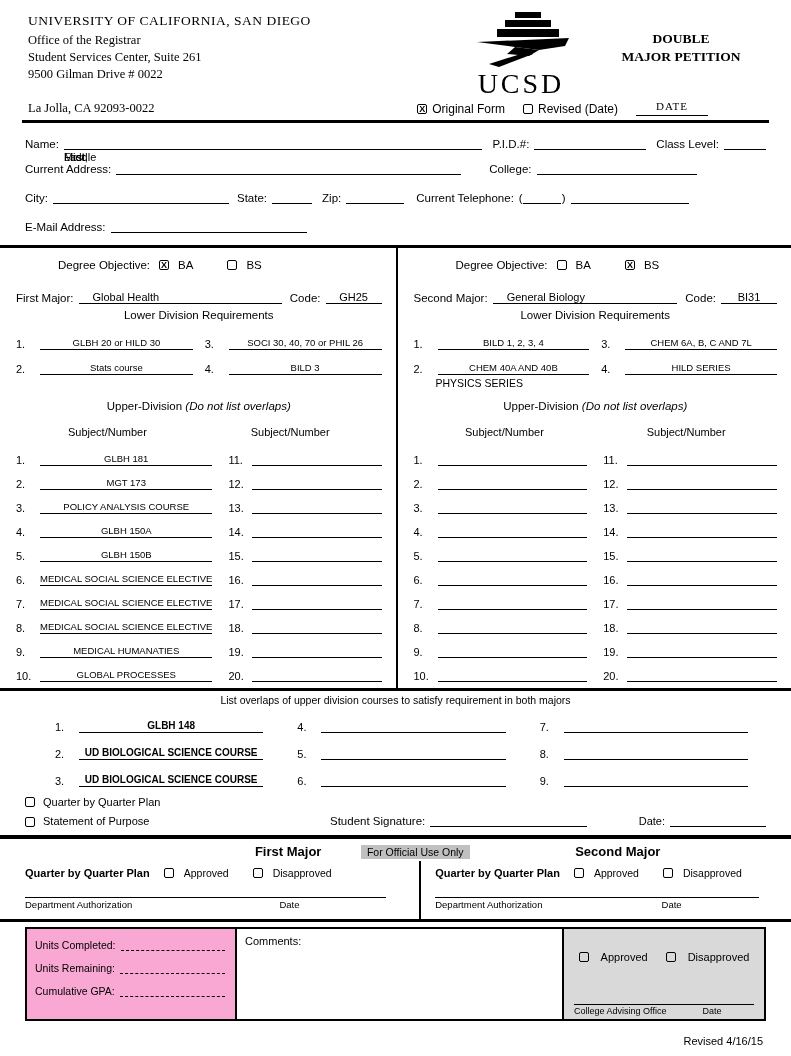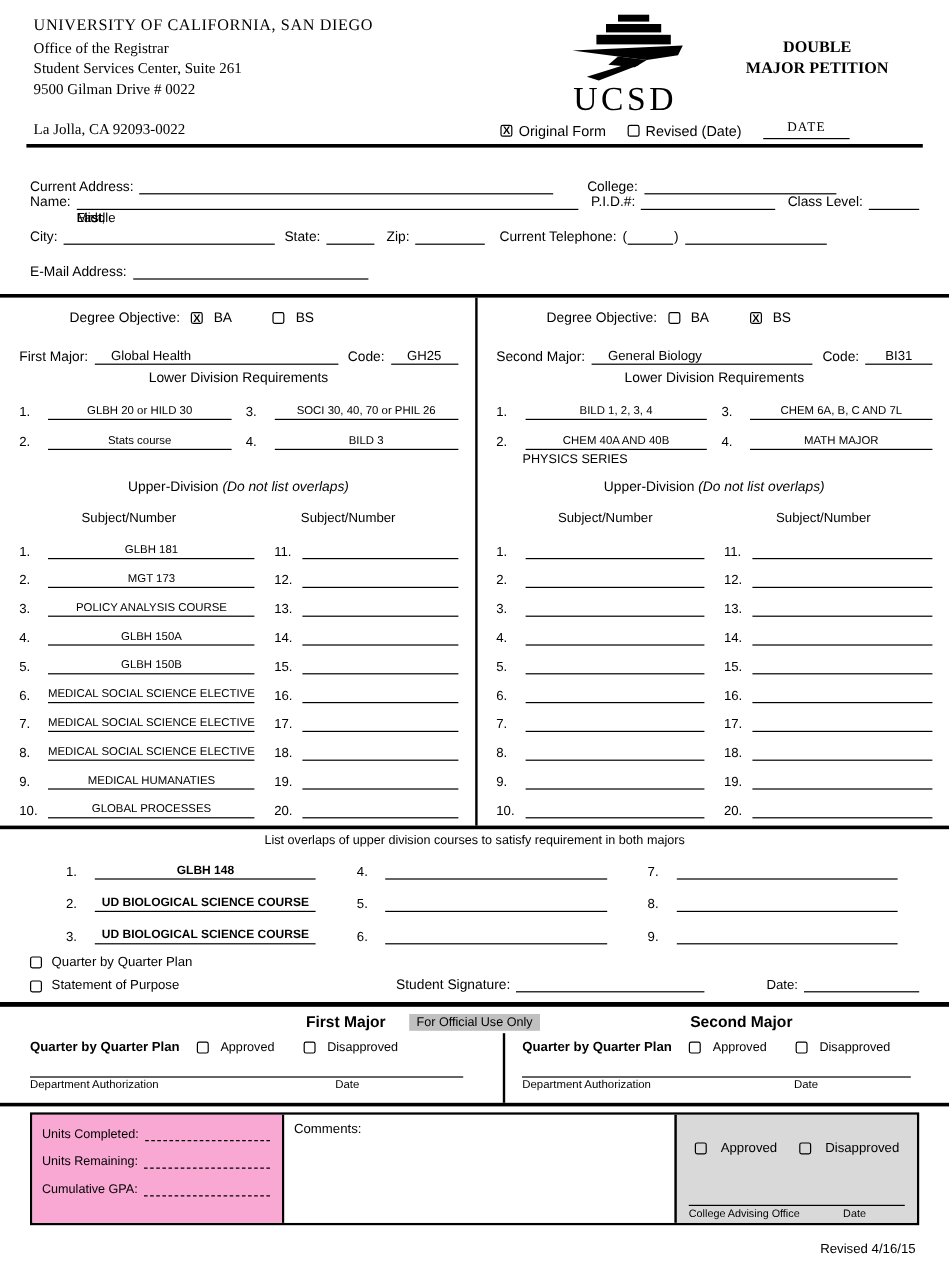--- a/index.html
+++ b/index.html
@@ -87,21 +87,21 @@
   .decl-row2 { display:flex; align-items:flex-end; font-size:11px; margin-top:4px; }
   .decl-row2 .cbwrap { display:flex; align-items:flex-end; gap:8px; width:305px; }
   .sig-line { flex:1; border-bottom:1px solid #000; min-height:12px; }
   .date-lbl { margin:0 5px 0 16px;padding-left:36px; }
   .date-line { width:96px; border-bottom:1px solid #000; min-height:12px; }
 
   
   .official { border-bottom:3px solid #000; }
   .ou-header { display:flex; align-items:center; padding:3px 25px 1px 25px; }
   .ou-fm { width:40%; text-align:right; font-weight:bold; font-size:13px; }
-  .ou-label { width:20%; text-align:center; }
+  .ou-label { width:20%; text-align:right; }
   .ou-label span { font-size:10.5px; padding:1px 6px; display:inline-block; }
   .ou-sm { width:40%; text-align:center; font-weight:bold; font-size:13px; }
   .ou-body { display:flex; min-height:58px; }
   .ou-half { padding:3px 18px 4px 25px; }
   .ou-half.left { width:53%; }
   .ou-half.right { width:47%; border-left:2px solid #000; padding-left:14px; }
   .qbq-row { display:flex; align-items:center; gap:10px; font-size:10.5px; height:17px; }
   .qbq-row .qbq { font-weight:bold; font-size:11px; margin-right:4px; }
   .auth-line { border-bottom:1px solid #000; width:96%; height:17px; }
   .auth-labels { display:flex; width:96%; font-size:9.5px; margin-top:1px; }
@@ -164,41 +164,41 @@
         <span class="date-over-line">
           <span class="dlabel">DATE</span>
           <span class="dline"></span>
         </span>
       </div>
     </div>
   </div>
   <div class="rule3"></div>
 
   <div class="info">
-    <div class="info-row addr-row">
-      <span class="lbl">Current Address:</span>
-      <span class="line grow" style="max-width:345px"></span>
-      <span class="lbl" style="margin-left:28px">College:</span>
-      <span class="line grow" style="max-width:160px"></span>
-    </div>
     <div class="info-row name-row">
       <span class="lbl">Name:</span>
       <span class="name-wrap">
         <span class="line" style="display:block"></span>
         <span class="subl-row">
           <span class="subl s0">Last,</span>
           <span class="subl s1">First</span>
           <span class="subl s2">Middle</span>
         </span>
       </span>
       <span class="lbl">P.I.D.#:</span>
       <span class="line" style="width:112px"></span>
       <span class="lbl" style="margin-left:10px">Class Level:</span>
       <span class="line" style="width:42px"></span>
     </div>
+    <div class="info-row addr-row">
+      <span class="lbl">Current Address:</span>
+      <span class="line grow" style="max-width:345px"></span>
+      <span class="lbl" style="margin-left:28px">College:</span>
+      <span class="line grow" style="max-width:160px"></span>
+    </div>
     <div class="info-row city-row">
       <span class="lbl">City:</span>
       <span class="line" style="width:176px"></span>
       <span class="lbl" style="margin-left:8px">State:</span>
       <span class="line" style="width:40px"></span>
       <span class="lbl" style="margin-left:10px">Zip:</span>
       <span class="line" style="width:58px"></span>
       <span class="lbl" style="margin-left:12px">Current Telephone:</span>
       <span class="lbl" style="margin-right:0">(</span>
       <span class="line" style="width:38px"></span>
@@ -372,21 +372,21 @@
               <span class="line">CHEM 40A AND 40B</span>
             </div>
         </div>
         <div>
           <div class="numline">
               <span class="num">3.</span>
               <span class="line">CHEM 6A, B, C AND 7L</span>
             </div>
             <div class="numline">
               <span class="num">4.</span>
-              <span class="line">MATH MAJOR</span>
+              <span class="line">HILD SERIES</span>
             </div>
         </div>
       </div>
       <div class="ld-extra">PHYSICS SERIES</div>
       <div class="ud-title"><span>Upper-Division </span><span class="itl">(Do not list overlaps)</span></div>
       <div class="sn-row">
         <span>Subject/Number</span>
         <span>Subject/Number</span>
       </div>
       <div class="ud-grid">

